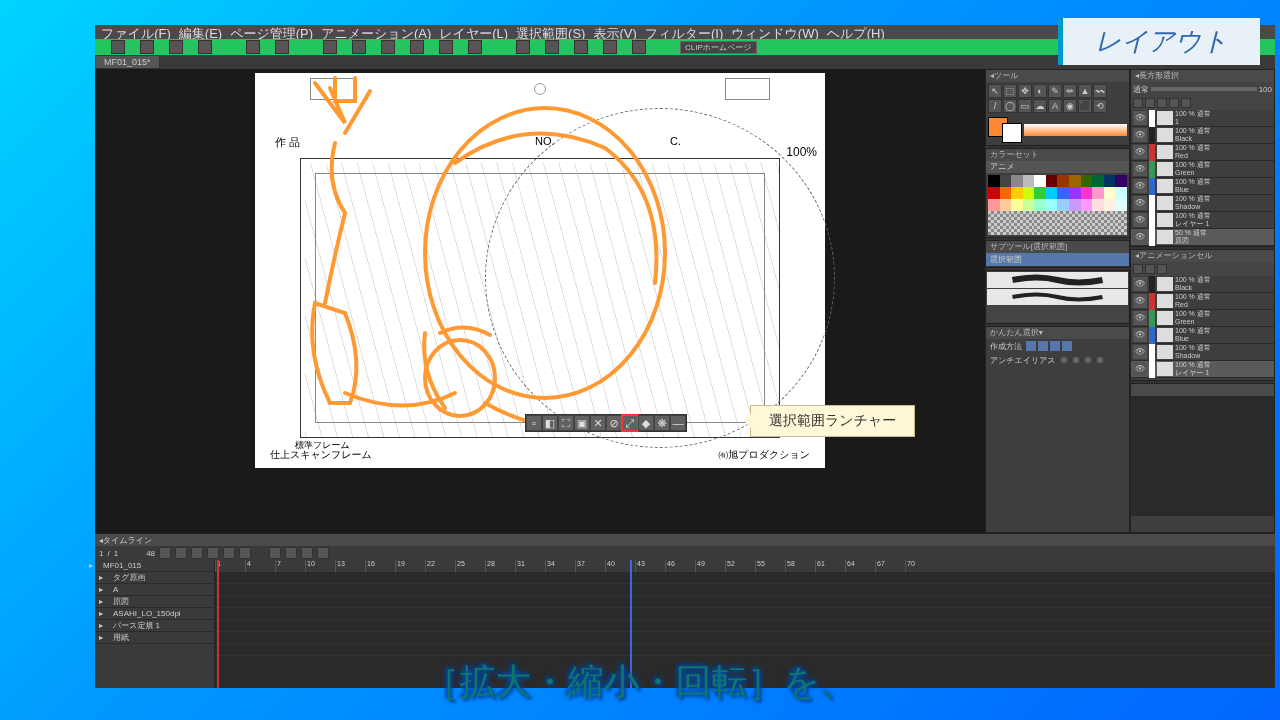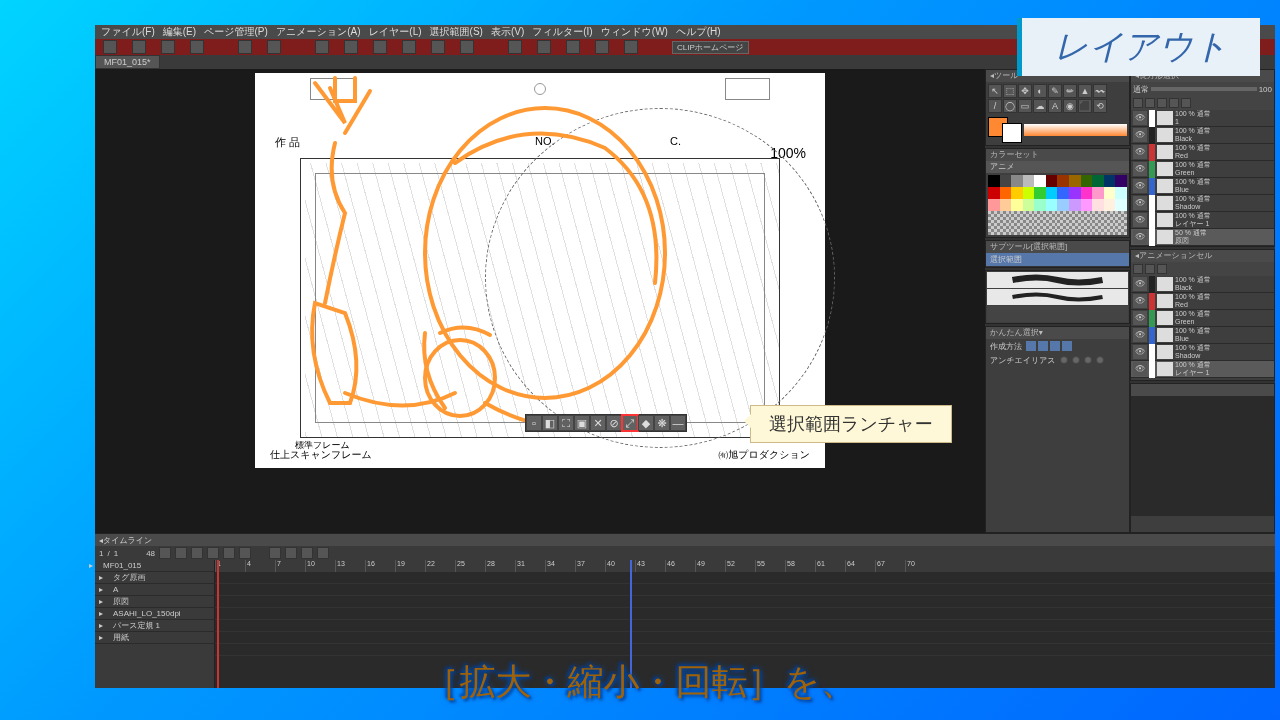--- a/index.html
+++ b/index.html
@@ -1,33 +1,33 @@
 <!DOCTYPE html>
 <html><head>
 <meta charset="utf-8">
 <style>
 *{margin:0;padding:0;box-sizing:border-box;font-family:"MS PGothic","Hiragino Sans",sans-serif;}
 body{width:1280px;height:720px;background:linear-gradient(135deg,#00d4ff 0%,#0099ff 40%,#0066ff 100%);position:relative;overflow:hidden;}
 .app{position:absolute;left:95px;top:25px;width:1180px;height:663px;background:#3a3a3a;display:flex;flex-direction:column;font-size:10px;color:#ccc;}
 .titlebar{height:14px;background:#2a2a2a;text-align:center;font-size:9px;line-height:14px;color:#aaa;}
-.menubar{height:14px;background:#4a4a4a;display:flex;gap:8px;padding:0 6px;font-size:10px;align-items:flex-end;color:#ddd;}
+.menubar{height:14px;background:#4a4a4a;display:flex;gap:8px;padding:0 6px;font-size:13px;align-items:flex-start;color:#ddd;}
 .menubar span{cursor:pointer;}
-.toolbar{height:16px;background:#7f1d1d;display:flex;align-items:center;gap:15px;padding:0 8px;}
+.toolbar{height:16px;background:#22c55e;display:flex;align-items:center;gap:15px;padding:0 16px;}
 .tb-btn{width:14px;height:14px;background:#555;border:1px solid #333;display:inline-block;}
 .tb-sep{width:4px;}
 .tb-link{border:1px solid #666;padding:0 4px;font-size:8px;background:#444;}
 .tabbar{height:14px;background:#3a3a3a;display:flex;}
 .tab{background:#555;border:1px solid #333;padding:0 8px;font-size:9px;line-height:12px;}
 .main{flex:1;display:flex;overflow:hidden;}
 .canvas-area{flex:1;background:#1a1a1a;display:flex;justify-content:center;align-items:flex-start;padding:4px;position:relative;}
 .canvas{width:570px;height:395px;background:#fff;position:relative;}
 .page-label{position:absolute;font-size:11px;color:#000;}
 .inner-frame{position:absolute;left:45px;top:85px;width:480px;height:280px;border:1px solid #333;}
 .safe-frame{position:absolute;left:60px;top:100px;width:450px;height:250px;border:1px solid #888;}
-.zoom-label{position:absolute;right:19px;top:72px;font-size:14px;color:#000;}
+.zoom-label{position:absolute;right:8px;top:72px;font-size:12px;color:#000;}
 .sketch-bg{position:absolute;left:50px;top:90px;width:475px;height:275px;}
 .sketch-bg::before{content:"";position:absolute;inset:0;background:repeating-linear-gradient(75deg,transparent 0,transparent 1px,#e0e0e0 1px,#e0e0e0 2px,transparent 2px,transparent 15px);}
 .figure{position:absolute;left:20px;top:0;width:430px;height:380px;}
 .figure svg{width:100%;height:100%;}
 .selection-marquee{position:absolute;left:230px;top:35px;width:350px;height:340px;border:1px dashed #666;border-radius:50%;}
 .launcher{position:absolute;left:430px;top:345px;display:flex;background:#555;border:1px solid #333;}
 .launcher-btn{width:16px;height:16px;background:#616161;border:1px solid #444;font-size:11px;line-height:14px;text-align:center;color:#ddd;}
 .launcher-btn.hl{outline:2px solid #ff3333;outline-offset:-1px;}
 .right-panels{width:290px;background:#333;display:flex;}
 .panel-col{flex:1;display:flex;flex-direction:column;gap:2px;}
@@ -66,24 +66,24 @@
 .tl-body{flex:1;display:flex;}
 .tl-tracks{width:120px;background:#3a3a3a;border-right:1px solid #222;}
 .tl-track{height:12px;border-bottom:1px solid #2a2a2a;font-size:8px;padding-left:14px;line-height:12px;display:flex;align-items:center;}
 .tl-track::before{content:"▸";position:relative;left:-10px;}
 .tl-lanes{flex:1;position:relative;background:#2a2a2a;}
 .tl-ruler{height:12px;background:#3a3a3a;display:flex;font-size:7px;}
 .tl-ruler span{width:30px;border-left:1px solid #555;padding-left:1px;}
 .tl-lane{height:12px;border-bottom:1px solid #333;position:relative;}
 .tl-playhead{position:absolute;left:0;top:0;bottom:0;width:2px;background:#cc3333;}
 .tl-mark{position:absolute;top:0;bottom:0;width:2px;background:#4466dd;}
-.badge{position:absolute;right:20px;top:18px;background:#e8f0f8;border-left:5px solid #0099cc;padding:6px 32px;font-size:34px;font-style:italic;color:#3366aa;font-weight:500;}
-.callout{position:absolute;left:750px;top:405px;background:#fff8d8;border:1px solid #ccbb88;padding:6px 18px;font-size:18px;color:#333;}
+.badge{position:absolute;right:20px;top:18px;background:#e8f0f8;border-left:5px solid #0099cc;padding:6px 32px;font-size:26px;font-style:italic;color:#3366aa;font-weight:500;}
+.callout{position:absolute;left:750px;top:405px;background:#fff8d8;border:1px solid #ccbb88;padding:6px 18px;font-size:14px;color:#333;}
 .callout::before{content:"";position:absolute;left:-14px;top:8px;border:7px solid transparent;border-right-color:#fff8d8;}
-.subtitle{position:absolute;left:50%;transform:translateX(-50%);bottom:14px;text-align:center;font-size:36px;color:#a16207;font-weight:500;text-shadow:0 0 6px #0066cc,2px 2px 3px #003388,-2px -2px 3px #003388;line-height:1.3;}
+.subtitle{position:absolute;left:50%;transform:translateX(-50%);bottom:14px;text-align:center;font-size:36px;color:#0f766e;font-weight:500;text-shadow:0 0 6px #0066cc,2px 2px 3px #003388,-2px -2px 3px #003388;line-height:1.3;}
 .toggle-knob{position:absolute;left:50%;top:10px;transform:translateX(-50%);width:12px;height:12px;border:1px solid #999;border-radius:50%;background:#fff;}
 .top-boxes{position:absolute;top:5px;width:45px;height:22px;border:1px solid #888;background:#fff;}
 </style>
 </head>
 <body>
 
 <div class="app">
   <div class="menubar" id="menubar">
       <span>ファイル(F)</span>
       <span>編集(E)</span>

